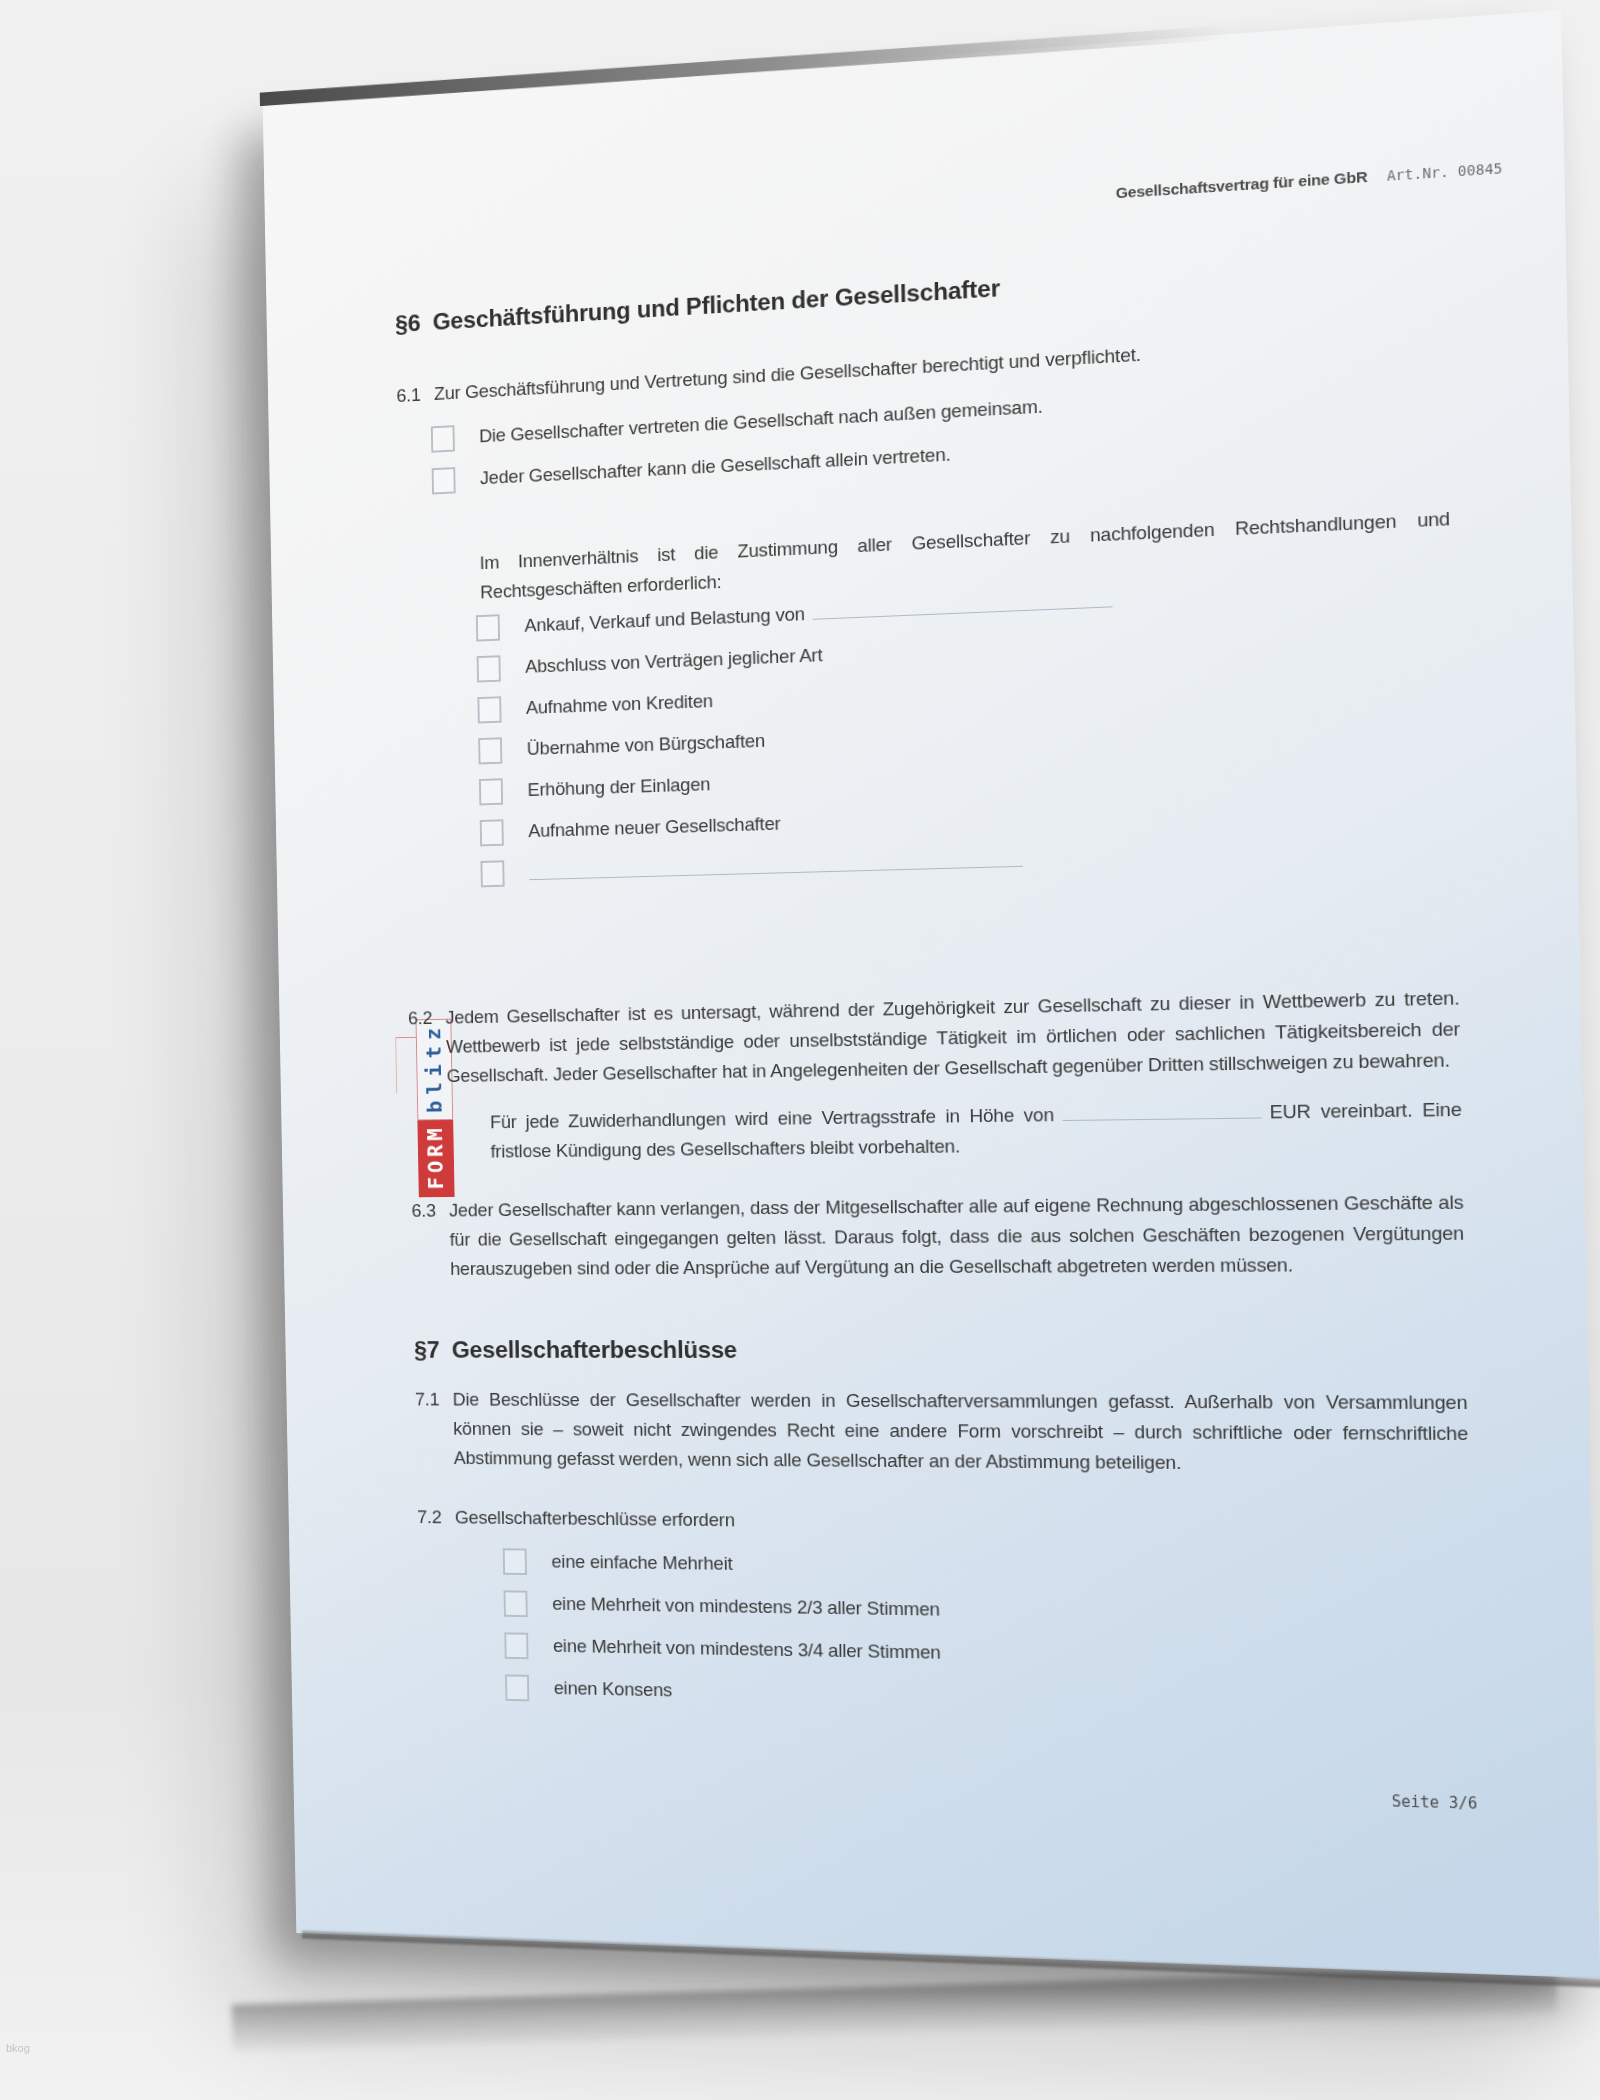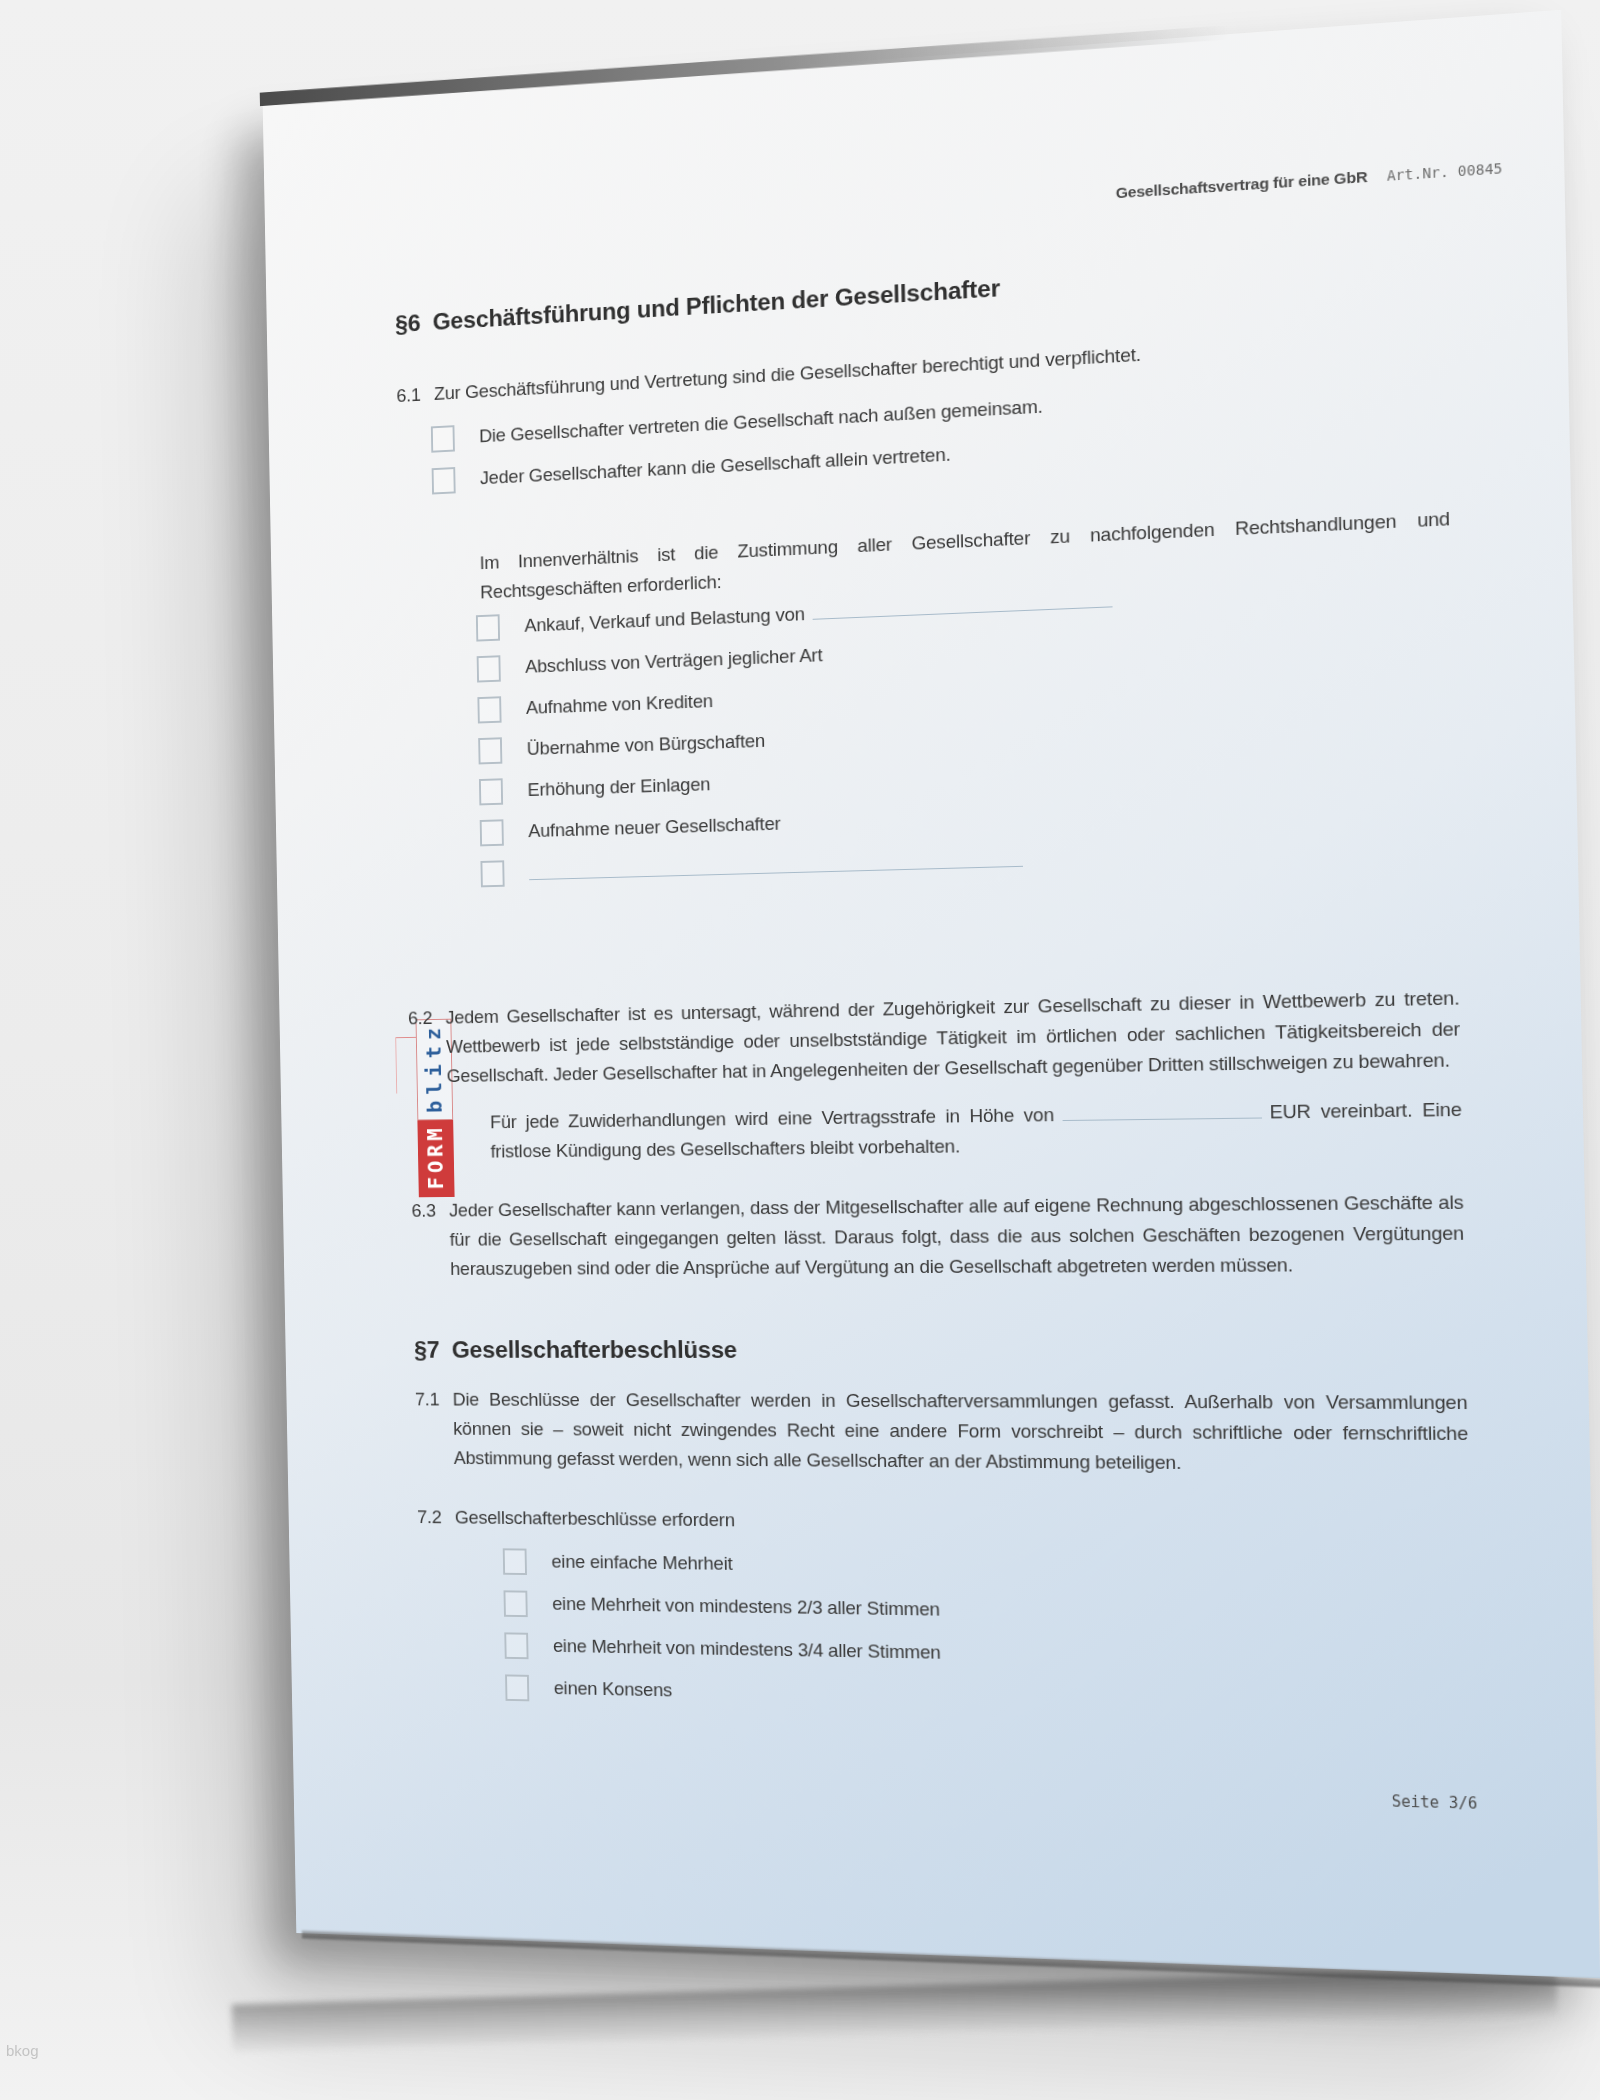--- a/index.html
+++ b/index.html
@@ -70,21 +70,21 @@
   .logo{position:absolute;left:146px;top:970px;width:40px;height:165px;}
   .logo-rot{position:absolute;left:0;top:165px;width:165px;height:38px;
     transform:rotate(-90deg);transform-origin:0 0;display:flex;align-items:stretch;
     font-family:"DejaVu Sans Mono",monospace;}
   .logo-form{background:#cf3b3b;color:#fff;font-weight:bold;font-size:21px;
     letter-spacing:4px;padding:0 4px 0 8px;display:flex;align-items:center;}
   .logo-blitz{border:1px solid #d98a8a;color:#2d5f9b;font-weight:bold;font-size:21px;
     letter-spacing:6px;padding:0 2px 0 7px;display:flex;align-items:center;background:rgba(255,255,255,.35);}
   .logo-mark-h{position:absolute;left:-22px;top:0;width:22px;height:1px;background:#e08b8b;}
   .logo-mark-v{position:absolute;left:-22px;top:0;width:1px;height:58px;background:#eab2b2;}
-  .wm{position:absolute;left:6px;top:2042px;font-size:15px;color:#c4c4c4;}
+  .wm{position:absolute;left:6px;top:2042px;font-size:11px;color:#c4c4c4;}
 </style>
 </head>
 <body>
 
 <div class="floor"></div>
 
 <div class="page">
 
   <div class="doc-header">
     <span class="doc-title">Gesellschaftsvertrag für eine GbR</span>

